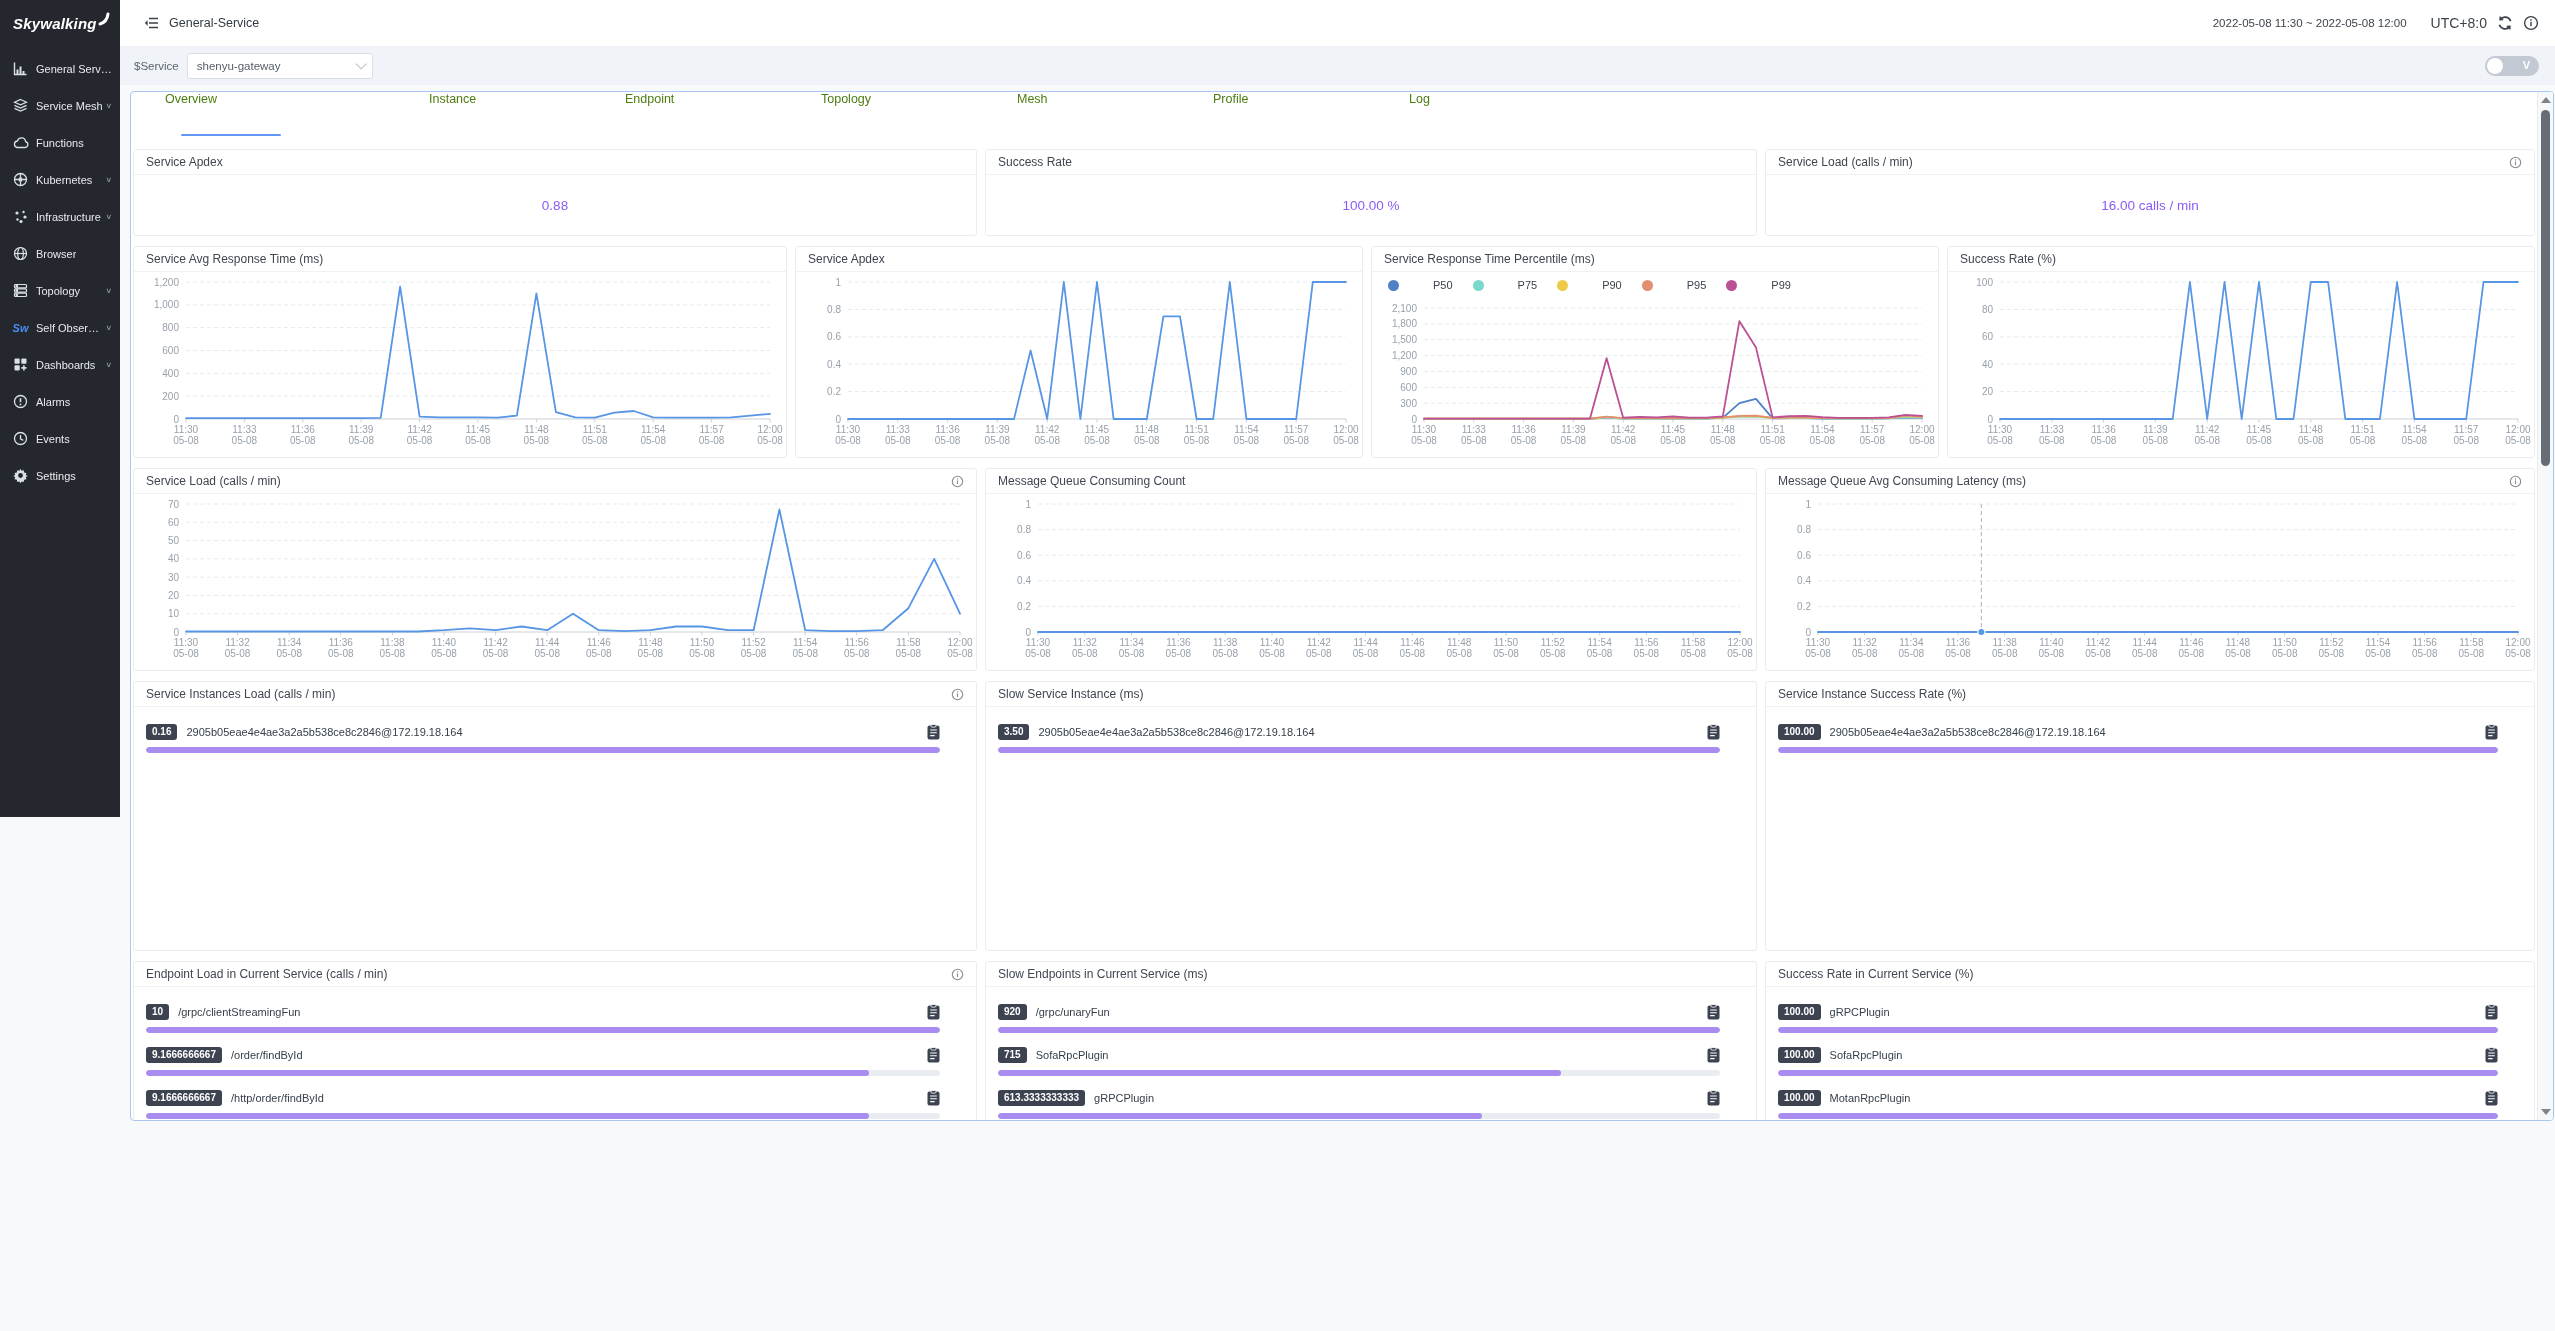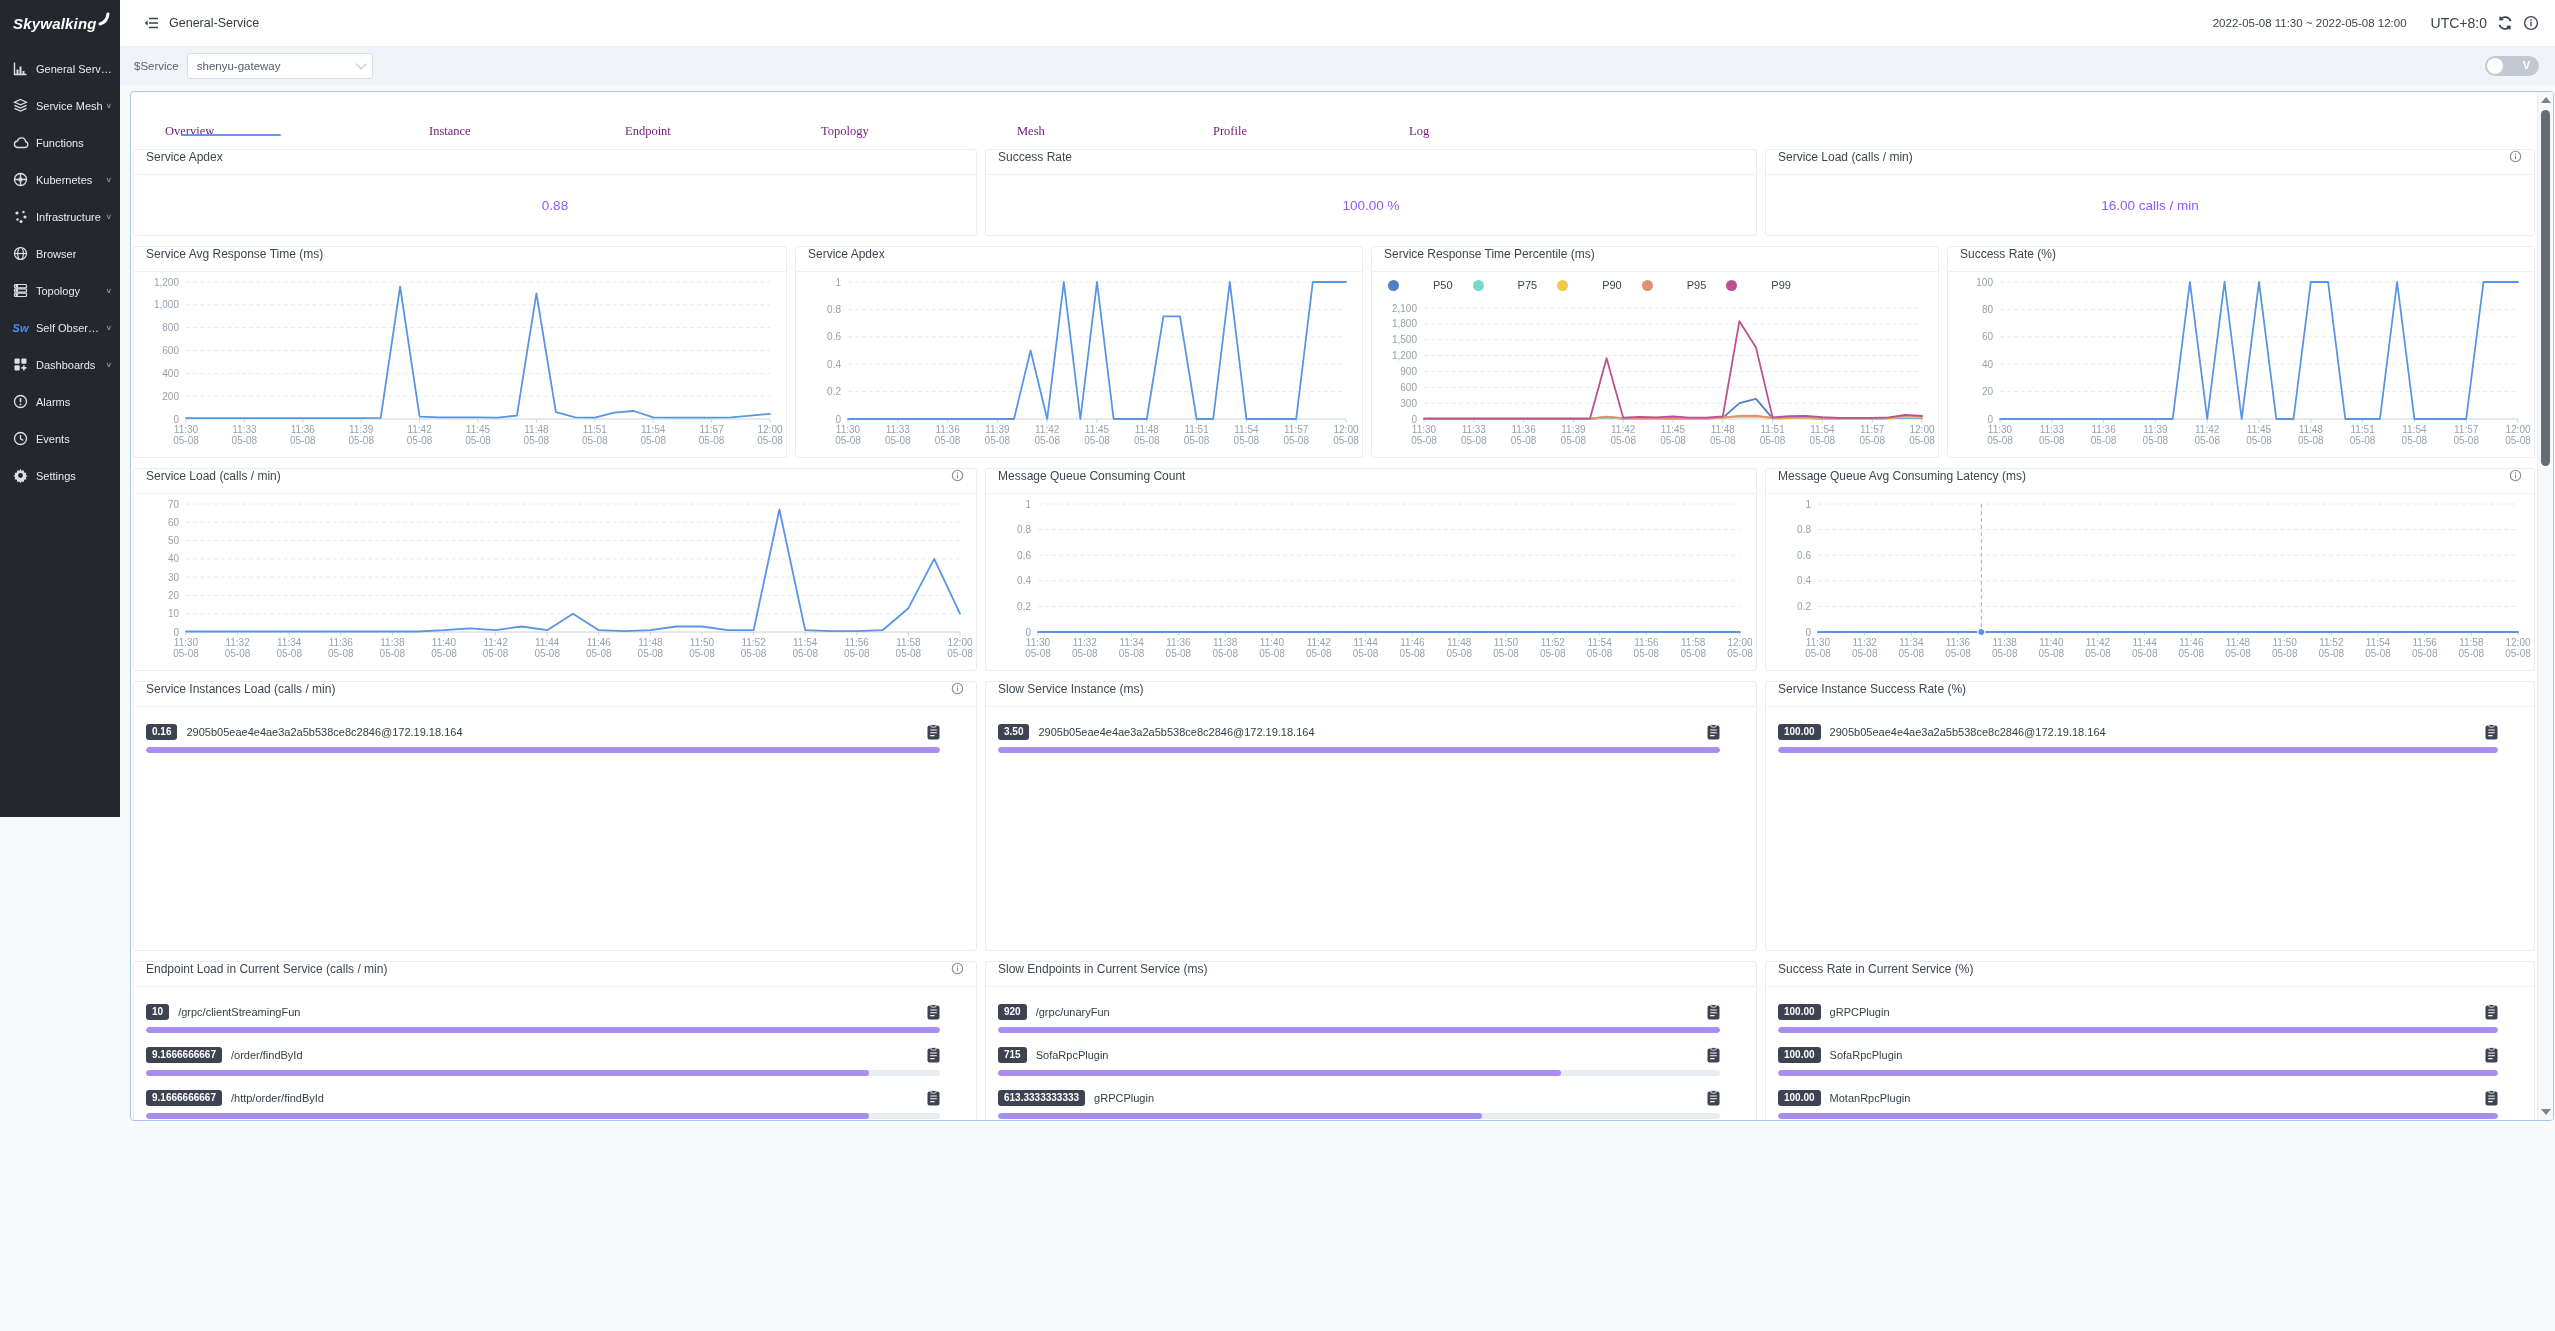--- a/index.html
+++ b/index.html
@@ -35,30 +35,30 @@
   .select-value { font-size:11.5px; color:#555e69; flex:1; }
   .select-caret { width:8px; height:8px; border-right:1.4px solid #bac1c9; border-bottom:1.4px solid #bac1c9; transform:rotate(45deg) translateY(-3px); }
   .varbar .spacer { flex:1; }
   .switch { width:54px; height:20px; background:#c3c9d3; border-radius:10px; position:relative; cursor:pointer; }
   .switch .knob { position:absolute; left:2px; top:2px; width:16px; height:16px; border-radius:50%; background:#fff; }
   .switch .sw-label { position:absolute; right:9px; top:3px; color:#fff; font-size:11px; font-weight:bold; }
 
   
   .dashboard { margin:6px 1px 0 10px; height:1030px; background:#fff; border:1px solid #a9c7f2; border-radius:4px; position:relative; overflow:hidden; padding:0 18px 0 2px; }
   .tabs { height:47px; display:flex; align-items:center; padding-left:32px; }
-  .tab { width:196px; font-size:12.5px; color:#701a75; cursor:pointer; position:relative; height:100%; display:flex; align-items:flex-end;font-family:Liberation Serif, serif; }
+  .tab { width:196px; font-size:12.5px; color:#4d7c0f; cursor:pointer; position:relative; height:100%; display:flex; align-items:flex-start; }
   .tab.first { width:264px; }
   .tab.active::after { content:""; position:absolute; left:16px; bottom:3px; width:100px; height:2px; background:#6198f5; border-radius:1px; }
 
   .row { margin-top:10px; display:grid; gap:8px; }
   .grid3 { grid-template-columns:844px 772px 1fr; }
   .grid4 { grid-template-columns:654px 568px 568px 1fr; }
 
   .card { background:#fff; border:1px solid #ececee; border-radius:3px; display:flex; flex-direction:column; overflow:hidden; }
-  .card-title { height:25px; flex:0 0 25px; border-bottom:1px solid #f0f1f3; display:flex; padding:0 12px; font-size:12px; color:#3f4651; }
+  .card-title { height:25px; flex:0 0 25px; border-bottom:1px solid #f0f1f3; display:flex; align-items:center; padding:0 12px; font-size:12px; color:#3f4651; }
   .card-title .t-spacer { flex:1; }
   .info-ic { display:inline-flex; cursor:pointer; }
 
   .m-card { height:87px; }
   .m-value { flex:1; display:flex; align-items:center; justify-content:center; font-size:13.5px; color:#8b5cf6; }
 
   .c-card-r2 { height:212px; }
   .c-card-r3 { height:203px; }
   .plot { flex:1; position:relative; }
   .plot svg { position:absolute; left:0; top:0; }

